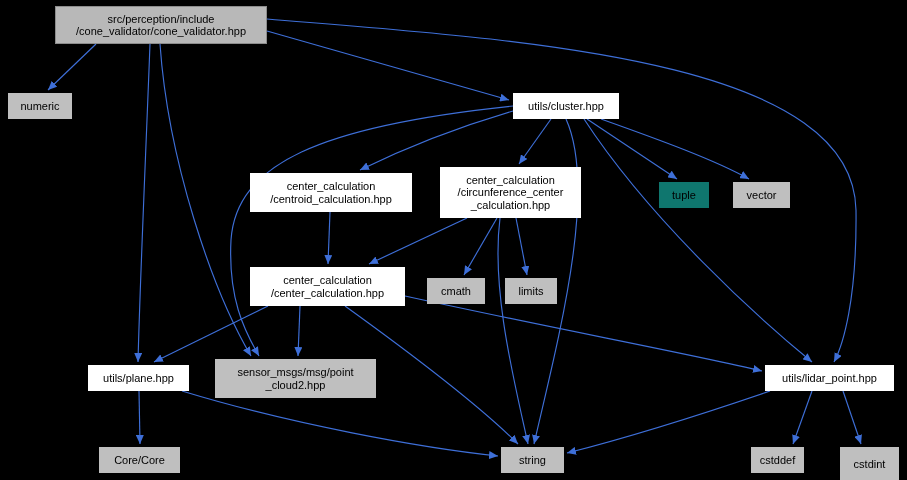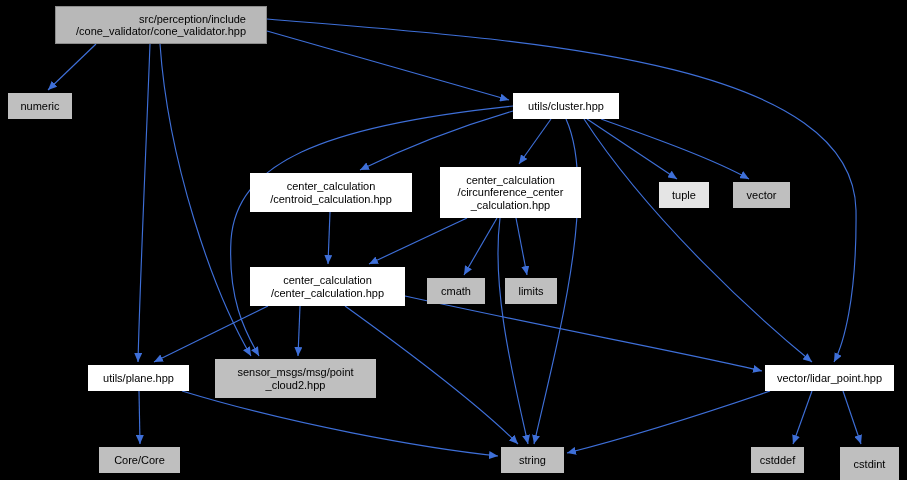--- a/index.html
+++ b/index.html
@@ -33,21 +33,21 @@
     justify-content: center;
     text-align: center;
     font-size: 11px;
     line-height: 12.5px;
     color: #000000;
     padding: 1px 2px;
     cursor: default;
   }
   .node span { white-space: pre-line; }
   .node.project { cursor: pointer; }
-  .node.root { border: 1px solid #8c8c8c; text-align: right; }
+  .node.root { border: 1px solid #8c8c8c; }
   .edge {
     fill: none;
     stroke-width: 1.15;
   }
 </style>
 </head>
 <body style="background: rgb(0, 0, 0);">
 
 <div id="graph">
   <svg id="edges" width="907" height="480" viewBox="0 0 907 480">
@@ -96,21 +96,21 @@
       </div>
       <div class="node project" style="left: 250px; top: 173px; width: 162px; height: 39px; background: rgb(255, 255, 255); color: rgb(0, 0, 0);">
         <span>center_calculation
 /centroid_calculation.hpp</span>
       </div>
       <div class="node project" style="left: 440px; top: 167px; width: 141px; height: 51px; background: rgb(255, 255, 255); color: rgb(0, 0, 0);">
         <span>center_calculation
 /circunference_center
 _calculation.hpp</span>
       </div>
-      <div class="node external" style="left: 659px; top: 182px; width: 50px; height: 26px; background: #e5e5e5; color: rgb(0, 0, 0);">
+      <div class="node external" style="left: 659px; top: 182px; width: 50px; height: 26px; background: #0f766e; color: rgb(0, 0, 0);">
         <span>tuple</span>
       </div>
       <div class="node external" style="left: 733px; top: 182px; width: 57px; height: 26px; background: rgb(191, 191, 191); color: rgb(0, 0, 0);">
         <span>vector</span>
       </div>
       <div class="node project" style="left: 250px; top: 267px; width: 155px; height: 39px; background: rgb(255, 255, 255); color: rgb(0, 0, 0);">
         <span>center_calculation
 /center_calculation.hpp</span>
       </div>
       <div class="node external" style="left: 427px; top: 278px; width: 58px; height: 26px; background: rgb(191, 191, 191); color: rgb(0, 0, 0);">
@@ -120,21 +120,21 @@
         <span>limits</span>
       </div>
       <div class="node project" style="left: 88px; top: 365px; width: 101px; height: 26px; background: rgb(255, 255, 255); color: rgb(0, 0, 0);">
         <span>utils/plane.hpp</span>
       </div>
       <div class="node external" style="left: 215px; top: 359px; width: 161px; height: 39px; background: rgb(191, 191, 191); color: rgb(0, 0, 0);">
         <span>sensor_msgs/msg/point
 _cloud2.hpp</span>
       </div>
       <div class="node project" style="left: 765px; top: 365px; width: 129px; height: 26px; background: rgb(255, 255, 255); color: rgb(0, 0, 0);">
-        <span>vector/lidar_point.hpp</span>
+        <span>utils/lidar_point.hpp</span>
       </div>
       <div class="node external" style="left: 99px; top: 447px; width: 81px; height: 26px; background: rgb(191, 191, 191); color: rgb(0, 0, 0);">
         <span>Core/Core</span>
       </div>
       <div class="node external" style="left: 501px; top: 447px; width: 63px; height: 26px; background: rgb(191, 191, 191); color: rgb(0, 0, 0);">
         <span>string</span>
       </div>
       <div class="node external" style="left: 751px; top: 447px; width: 53px; height: 26px; background: rgb(191, 191, 191); color: rgb(0, 0, 0);">
         <span>cstddef</span>
       </div>

